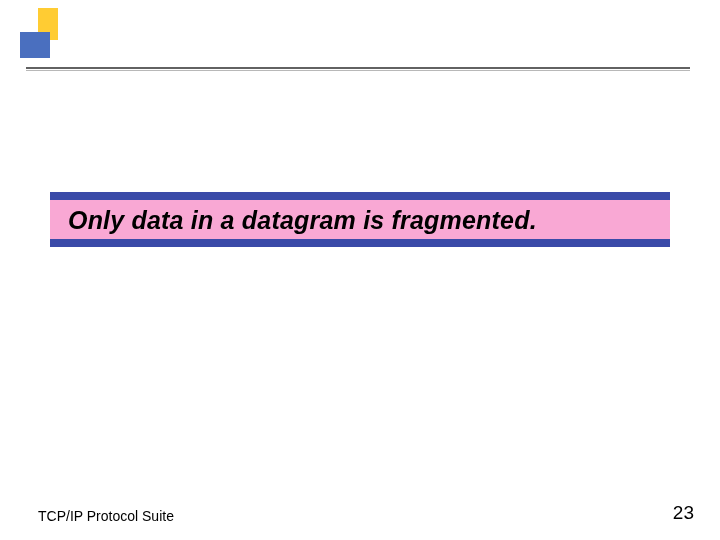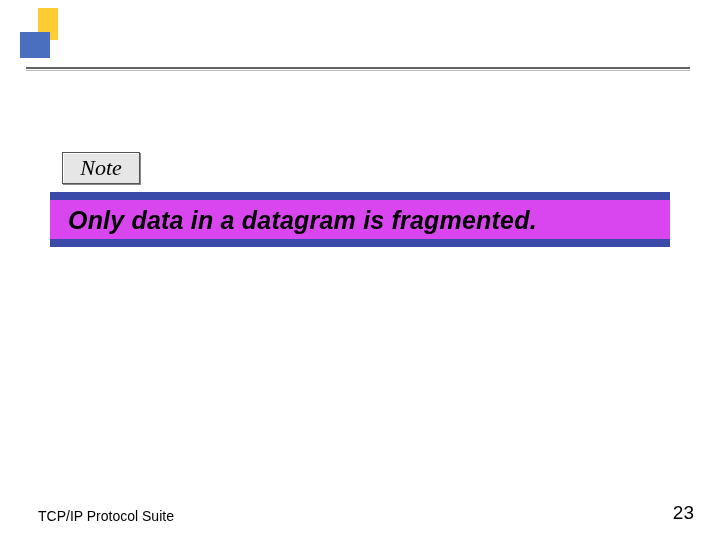--- a/index.html
+++ b/index.html
@@ -21,21 +21,21 @@
       position: absolute; left: 62px; top: 152px; width: 78px; height: 32px;
       border: 1px solid #555; background: #e6e6e6;
       box-shadow: 1px 1px 0 #888, inset 1px 1px 0 #fff;
       display: flex; align-items: center; justify-content: center;
     }
     .note-text { font-family: "Times New Roman", Times, serif; font-style: italic; font-size: 22px; color: #000; }
 
     
     .callout { position: absolute; left: 50px; top: 192px; width: 620px; }
     .band { width: 100%; height: 8px; background: #3a4aa8; }
-    .callout-body { padding: 6px 10px 4px 18px; background: #d946ef; }
+    .callout-body { padding: 6px 10px 4px 18px; background: #f9a8d4; }
     .callout-text {
       font-family: Arial, Helvetica, sans-serif; font-weight: bold; font-style: italic;
       font-size: 25px; color: #000; letter-spacing: 0.2px;
     }
 
     
     .footer-left {
       position: absolute; left: 38px; bottom: 16px;
       font-family: Arial, Helvetica, sans-serif; font-size: 14px; color: #000;
     }
@@ -50,23 +50,20 @@
 <div class="slide">
 
   <div class="hdr-icon">
     <div class="hdr-yellow"></div>
     <div class="hdr-blue"></div>
   </div>
 
   <div class="hdr-rule-1"></div>
   <div class="hdr-rule-2"></div>
 
-  <div class="note-box">
-    <span class="note-text">Note</span>
-  </div>
 
   <div class="callout">
     <div class="band"></div>
     <div class="callout-body">
       <span class="callout-text">Only data in a datagram is fragmented.</span>
     </div>
     <div class="band"></div>
   </div>
 
   <div class="footer-left">TCP/IP Protocol Suite</div>

